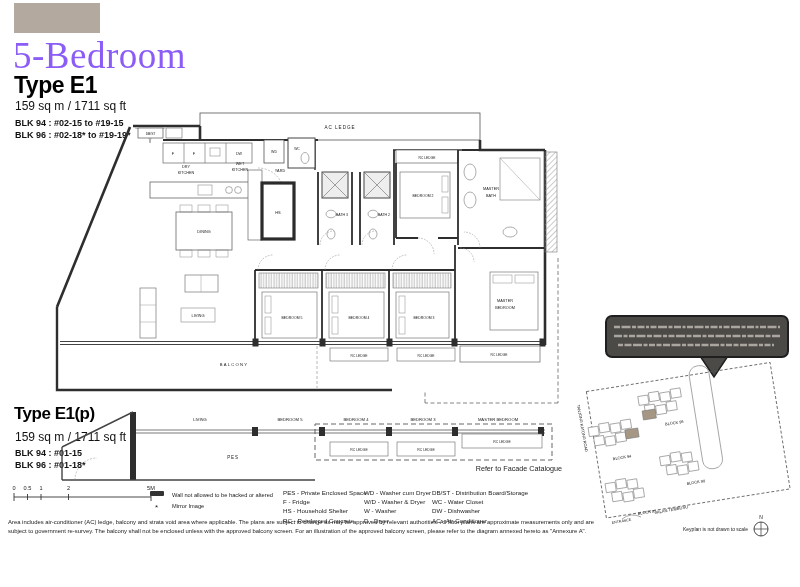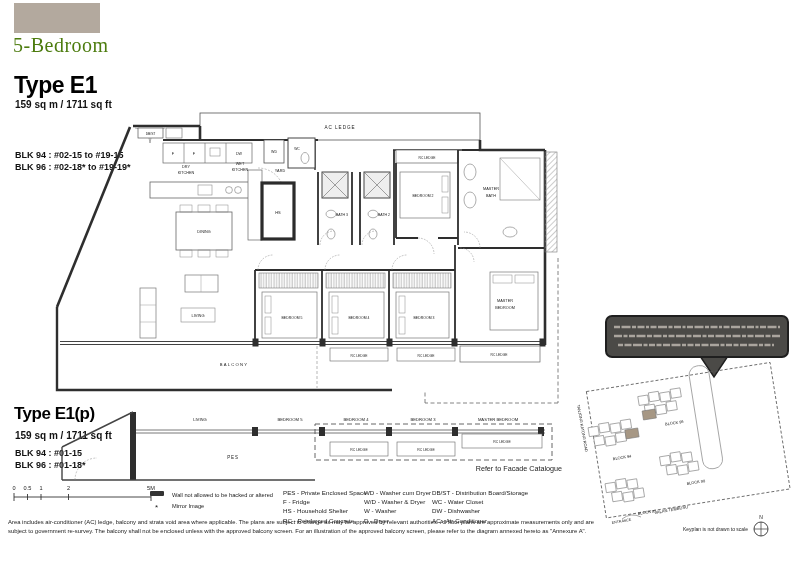--- a/index.html
+++ b/index.html
@@ -1,29 +1,29 @@
 <!DOCTYPE html>
 <html><head>
 <meta charset="utf-8">
 <style>
   html,body{margin:0;padding:0;}
   body{width:800px;height:587px;position:relative;background:#ffffff;overflow:hidden;
        font-family:"Liberation Sans",sans-serif;color:#1d1d1d;}
   .abs{position:absolute;}
   #swatch{left:14px;top:3px;width:86px;height:30px;}
-  #main-title{left:13px;top:34px;font-family:"Liberation Serif",serif;font-size:20px;
-              letter-spacing:.5px;color:#4d7c0f;}
+  #main-title{left:13px;top:34px;font-family:"Liberation Serif",serif;font-size:37px;
+              letter-spacing:.5px;color:#8b5cf6;}
   .type-title{font-weight:700;letter-spacing:-.5px;color:#000000;}
   #e1-title{left:14px;top:72px;font-size:23px;}
   #e1p-title{left:14px;top:404px;font-size:17px;}
-  .area-line{font-size:10px;font-weight:700;color:#111;}
+  .area-line{font-size:12px;font-weight:400;color:#111;}
   #e1-area{left:15px;top:99px;}
   #e1p-area{left:15px;top:430px;}
   .blk{font-size:9px;font-weight:600;color:#111;line-height:12px;}
-  #e1-blocks{left:15px;top:117px;margin-top:32px;}
+  #e1-blocks{left:15px;top:117px;}
   #e1p-blocks{left:15px;top:447px;}
   .abbr{top:488px;font-size:6.2px;line-height:9.2px;color:#222;white-space:nowrap;}
   #abbr1{left:283px;} #abbr2{left:364px;} #abbr3{left:432px;}
   .disc{left:8px;font-size:5.9px;color:#222;white-space:nowrap;}
   #disc1{top:519px;} #disc2{top:528px;}
   svg{position:absolute;left:0;top:0;}
   svg text{font-family:"Liberation Sans",sans-serif;fill:#222;}
 </style>
 </head>
 <body>

